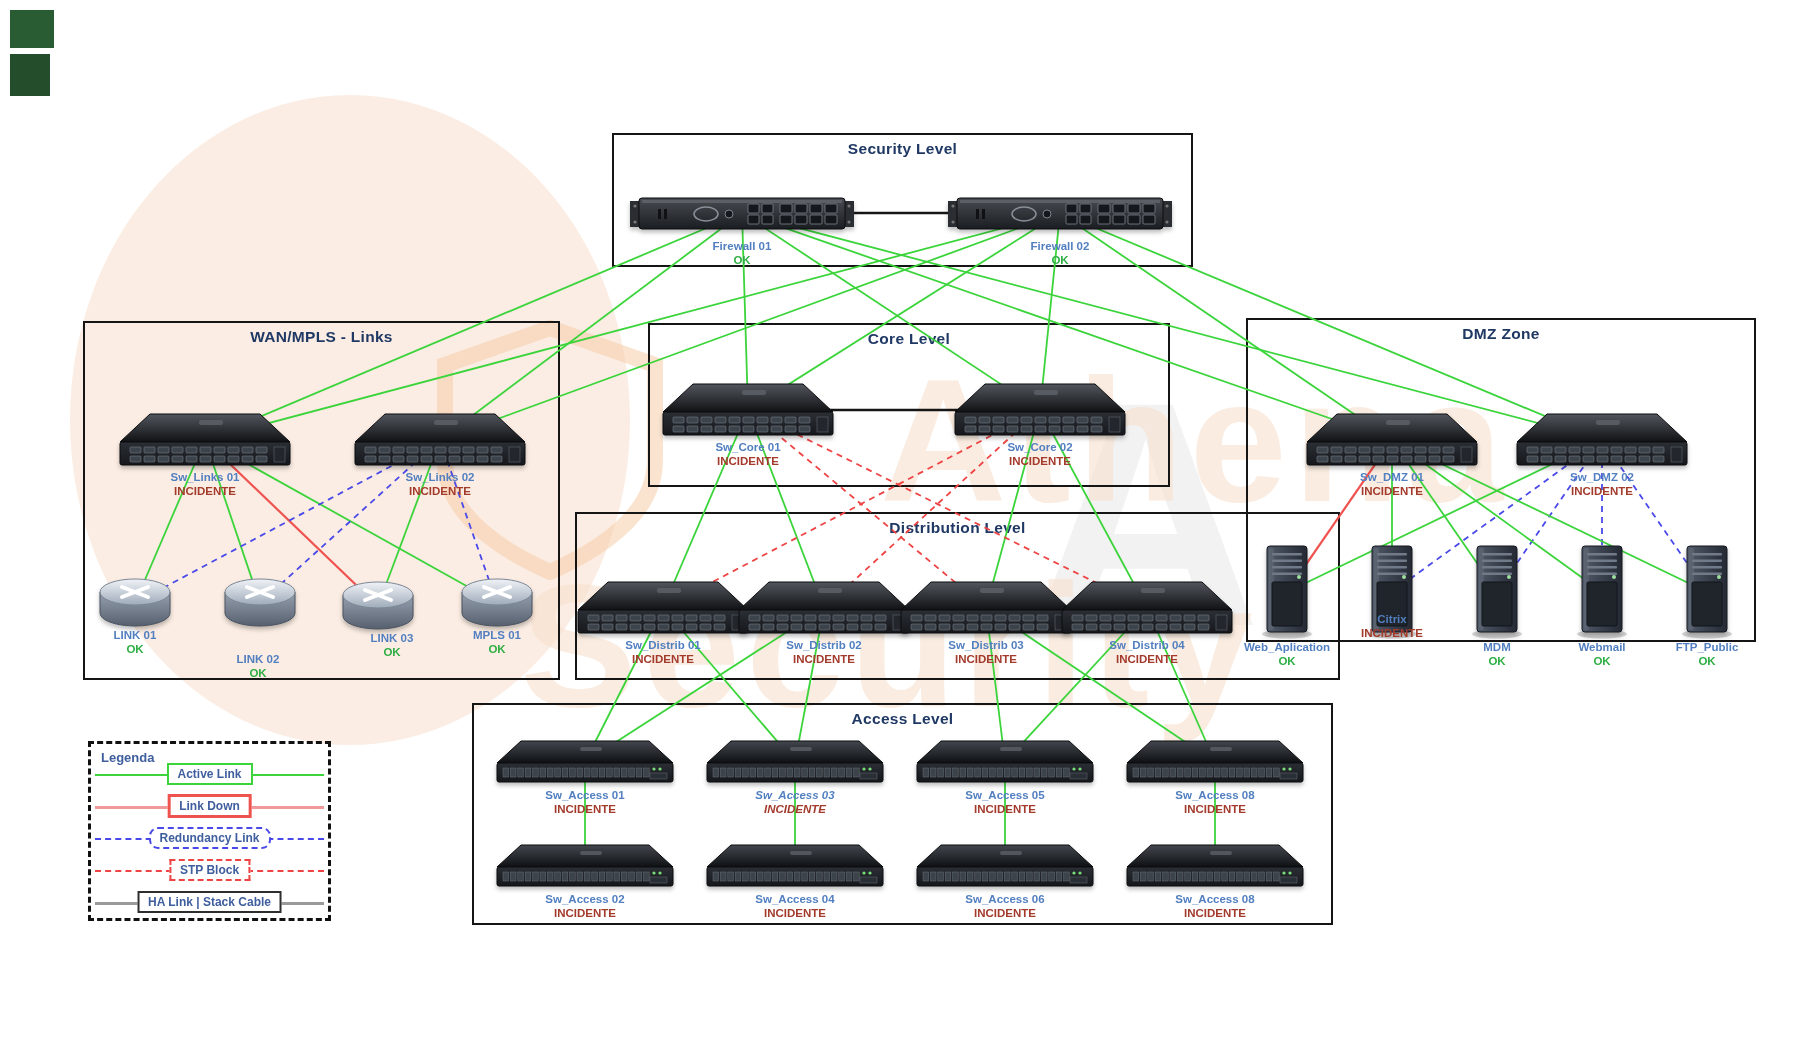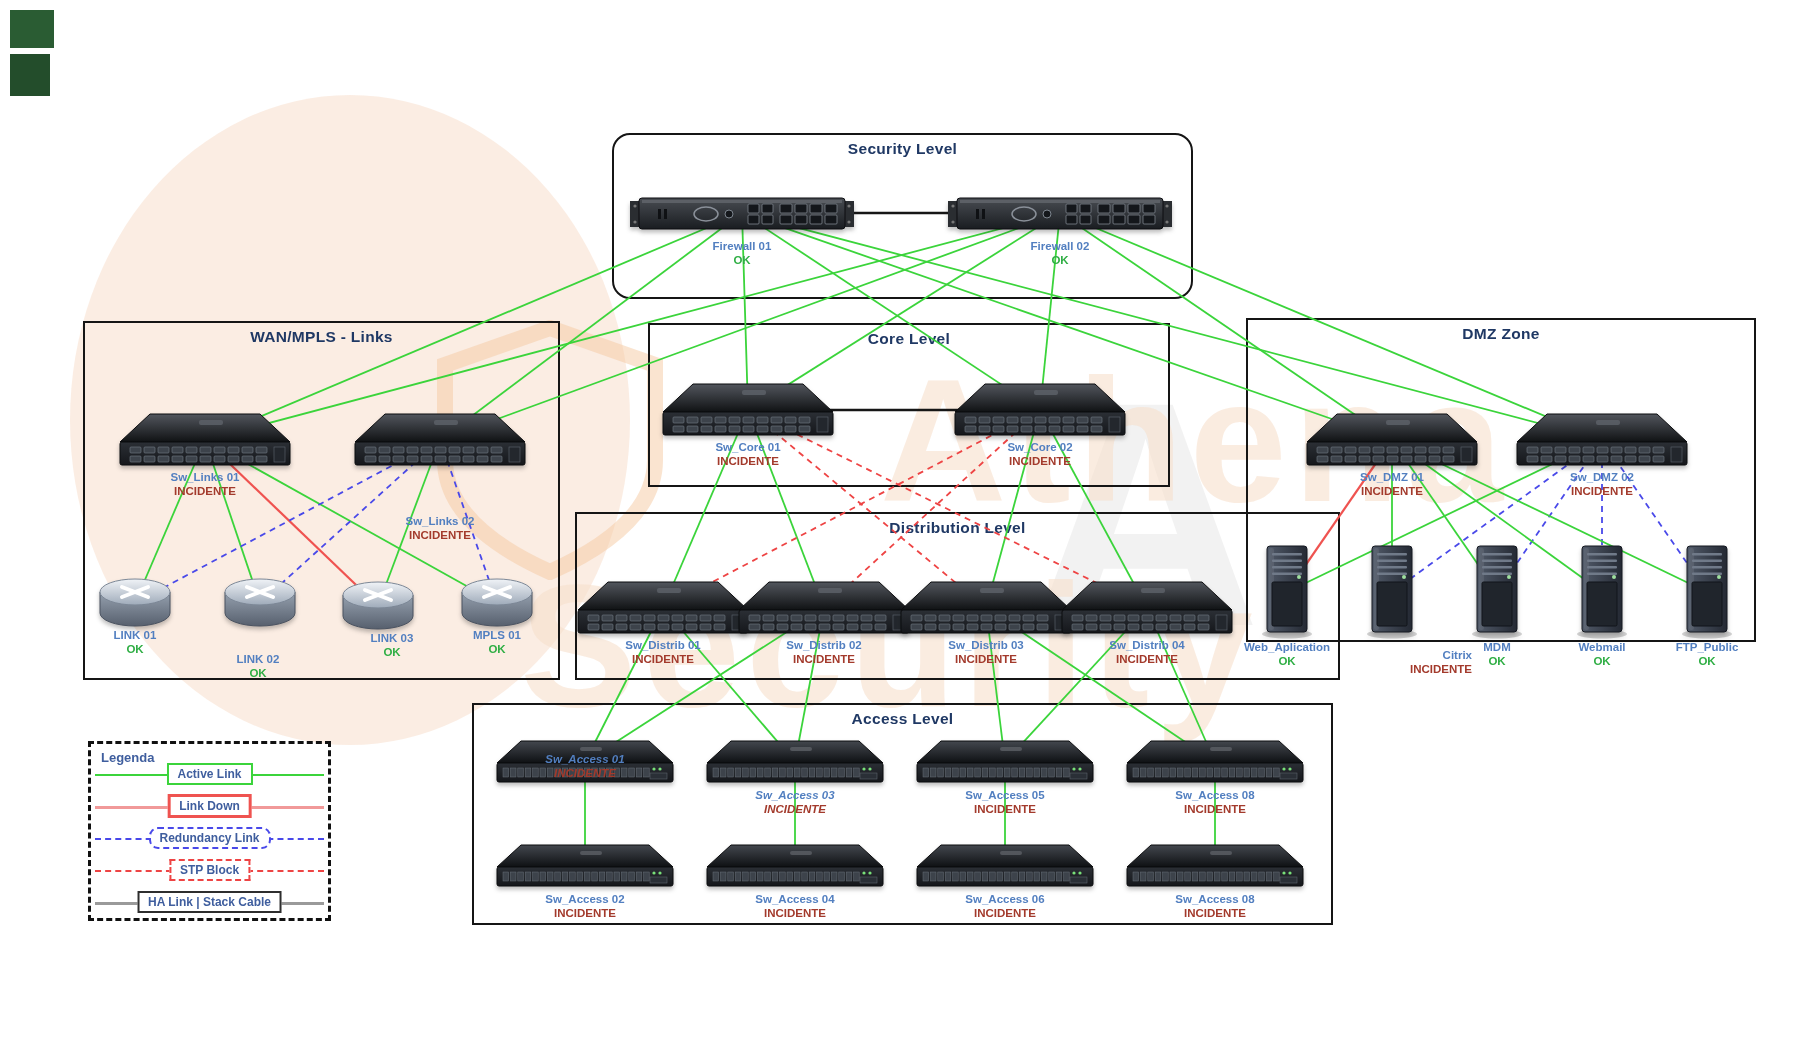--- a/index.html
+++ b/index.html
@@ -96,21 +96,21 @@
     <path d="M120 8 L225 45 V140 Q225 205 120 252 Q15 205 15 140 V45 Z" fill="none" stroke="rgba(246,202,162,0.5)" stroke-width="16"></path>
   </svg>
   <div class="wm wm-a">A</div>
   <div class="wm wm-text wm-athena">Athena</div>
   <div class="wm wm-text wm-security">Security</div>
 
   <div class="logo-sq" style="left:10px;top:10px;width:44px;height:38px;background:#2a5c33"></div>
   <div class="logo-sq" style="left:10px;top:54px;width:40px;height:42px;background:#234d2b"></div>
 
   <div id="zones">
-      <div class="zone" style="left: 612px; top: 133px; width: 581px; height: 166px; border-radius: 18px;">
+      <div class="zone" style="left: 612px; top: 133px; width: 581px; height: 134px;">
         <div class="zone-title">Security Level</div>
       </div>
       <div class="zone" style="left: 83px; top: 321px; width: 477px; height: 359px;">
         <div class="zone-title">WAN/MPLS - Links</div>
       </div>
       <div class="zone" style="left: 648px; top: 323px; width: 522px; height: 164px;">
         <div class="zone-title">Core Level</div>
       </div>
       <div class="zone" style="left: 1246px; top: 318px; width: 510px; height: 324px;">
         <div class="zone-title">DMZ Zone</div>
@@ -288,21 +288,21 @@
             <rect x="41" y="45" width="11" height="6" rx="1" fill="#3d434b" stroke="#6a727c" stroke-width="0.7"></rect>
             <rect x="55" y="45" width="11" height="6" rx="1" fill="#3d434b" stroke="#6a727c" stroke-width="0.7"></rect>
             <rect x="69" y="45" width="11" height="6" rx="1" fill="#3d434b" stroke="#6a727c" stroke-width="0.7"></rect>
             <rect x="83" y="45" width="11" height="6" rx="1" fill="#3d434b" stroke="#6a727c" stroke-width="0.7"></rect>
             <rect x="97" y="45" width="11" height="6" rx="1" fill="#3d434b" stroke="#6a727c" stroke-width="0.7"></rect>
             <rect x="111" y="45" width="11" height="6" rx="1" fill="#3d434b" stroke="#6a727c" stroke-width="0.7"></rect>
             <rect x="125" y="45" width="11" height="6" rx="1" fill="#3d434b" stroke="#6a727c" stroke-width="0.7"></rect>
             <rect x="139" y="45" width="11" height="6" rx="1" fill="#3d434b" stroke="#6a727c" stroke-width="0.7"></rect>
     <rect x="157" y="36" width="11" height="15" fill="#23272d" stroke="#565d66" stroke-width="0.7"></rect>
           </svg></span></div>
-      <div class="nlabel" style="left: 360px; top: 470px; margin-top: 44px;">
+      <div class="nlabel" style="left: 360px; top: 470px;">
         <span class="nname">Sw_Links 02</span>
         <span class="nstatus st-bad">INCIDENTE</span>
       </div>
       <div class="node" style="left: 97px; top: 575px; width: 76px; height: 56px;"><span><svg width="76" height="56" viewBox="0 0 76 56">
     <path d="M3 17 L3 38 A35 13 0 0 0 73 38 L73 17" fill="url(#grside)" stroke="#4a5260"></path>
     <ellipse cx="38" cy="17" rx="35" ry="13" fill="url(#grtop)" stroke="#7c8796"></ellipse>
     <g stroke="#ffffff" stroke-width="4" stroke-linecap="round">
       <line x1="25" y1="12" x2="51" y2="22"></line>
               <line x1="51" y1="12" x2="25" y2="22"></line>
     </g>
@@ -504,21 +504,21 @@
             <line x1="15" y1="50.8" x2="41" y2="50.8" stroke="#3a414c" stroke-width="1.6"></line>
             <line x1="15" y1="55.2" x2="41" y2="55.2" stroke="#3a414c" stroke-width="1.6"></line>
             <line x1="15" y1="59.6" x2="41" y2="59.6" stroke="#3a414c" stroke-width="1.6"></line>
             <line x1="15" y1="64" x2="41" y2="64" stroke="#3a414c" stroke-width="1.6"></line>
             <line x1="15" y1="68.4" x2="41" y2="68.4" stroke="#3a414c" stroke-width="1.6"></line>
             <line x1="15" y1="72.80000000000001" x2="41" y2="72.80000000000001" stroke="#3a414c" stroke-width="1.6"></line>
             <line x1="15" y1="77.2" x2="41" y2="77.2" stroke="#3a414c" stroke-width="1.6"></line>
     <circle cx="40" cy="33" r="2" fill="#9fe09f"></circle>
     <rect x="13" y="38" width="30" height="44" rx="1.5" fill="#20252c" stroke="#10141a"></rect>
           </svg></span></div>
-      <div class="nlabel" style="left: 1312px; top: 648px; text-align: right;">
+      <div class="nlabel" style="left: 1312px; top: 612px;">
         <span class="nname">Citrix</span>
         <span class="nstatus st-bad">INCIDENTE</span>
       </div>
       <div class="node" style="left: 1469px; top: 544px; width: 56px; height: 96px;"><span><svg width="56" height="96" viewBox="0 0 56 96">
     <ellipse cx="28" cy="90" rx="25" ry="4.5" fill="rgba(0,0,0,0.18)"></ellipse>
     <rect x="8" y="2" width="40" height="86" rx="3" fill="url(#gsv)" stroke="#141820"></rect>
     <rect x="10" y="4" width="5" height="82" rx="2" fill="rgba(255,255,255,0.08)"></rect>
     <rect x="13" y="9" width="30" height="2.6" rx="1" fill="#707a89"></rect>
             <rect x="13" y="15.5" width="30" height="2.6" rx="1" fill="#707a89"></rect>
             <rect x="13" y="22" width="30" height="2.6" rx="1" fill="#707a89"></rect>
@@ -728,21 +728,21 @@
             <rect x="112.60000000000001" y="29" width="5.6" height="9" fill="#3d434b" stroke="#687079" stroke-width="0.5"></rect>
             <rect x="120" y="29" width="5.6" height="9" fill="#3d434b" stroke="#687079" stroke-width="0.5"></rect>
             <rect x="127.4" y="29" width="5.6" height="9" fill="#3d434b" stroke="#687079" stroke-width="0.5"></rect>
             <rect x="134.8" y="29" width="5.6" height="9" fill="#3d434b" stroke="#687079" stroke-width="0.5"></rect>
             <rect x="142.20000000000002" y="29" width="5.6" height="9" fill="#3d434b" stroke="#687079" stroke-width="0.5"></rect>
             <rect x="149.6" y="29" width="5.6" height="9" fill="#3d434b" stroke="#687079" stroke-width="0.5"></rect>
     <circle cx="160" cy="30" r="1.6" fill="#79e079"></circle>
             <circle cx="166" cy="30" r="1.6" fill="#79e079"></circle>
     <rect x="156" y="34" width="17" height="6" fill="#2a2f36" stroke="#5a626b" stroke-width="0.6"></rect>
           </svg></span></div>
-      <div class="nlabel" style="left: 505px; top: 752px; font-style: italic;">
+      <div class="nlabel" style="left: 505px; top: 788px;">
         <span class="nname">Sw_Access 01</span>
         <span class="nstatus st-bad">INCIDENTE</span>
       </div>
       <div class="node" style="left: 704px; top: 739px; width: 182px; height: 46px;"><span><svg width="182" height="46" viewBox="0 0 182 46">
     <polygon points="27,2 155,2 179,24 3,24" fill="url(#gactop)" stroke="#0b0c0e"></polygon>
     <rect x="86" y="8" width="22" height="4" rx="2" fill="#595d63" opacity="0.85"></rect>
     <rect x="3" y="24" width="176" height="19" rx="2" fill="url(#gfront)" stroke="#0b0c0e"></rect>
     <rect x="9" y="29" width="5.6" height="9" fill="#3d434b" stroke="#687079" stroke-width="0.5"></rect>
             <rect x="16.4" y="29" width="5.6" height="9" fill="#3d434b" stroke="#687079" stroke-width="0.5"></rect>
             <rect x="23.8" y="29" width="5.6" height="9" fill="#3d434b" stroke="#687079" stroke-width="0.5"></rect>

